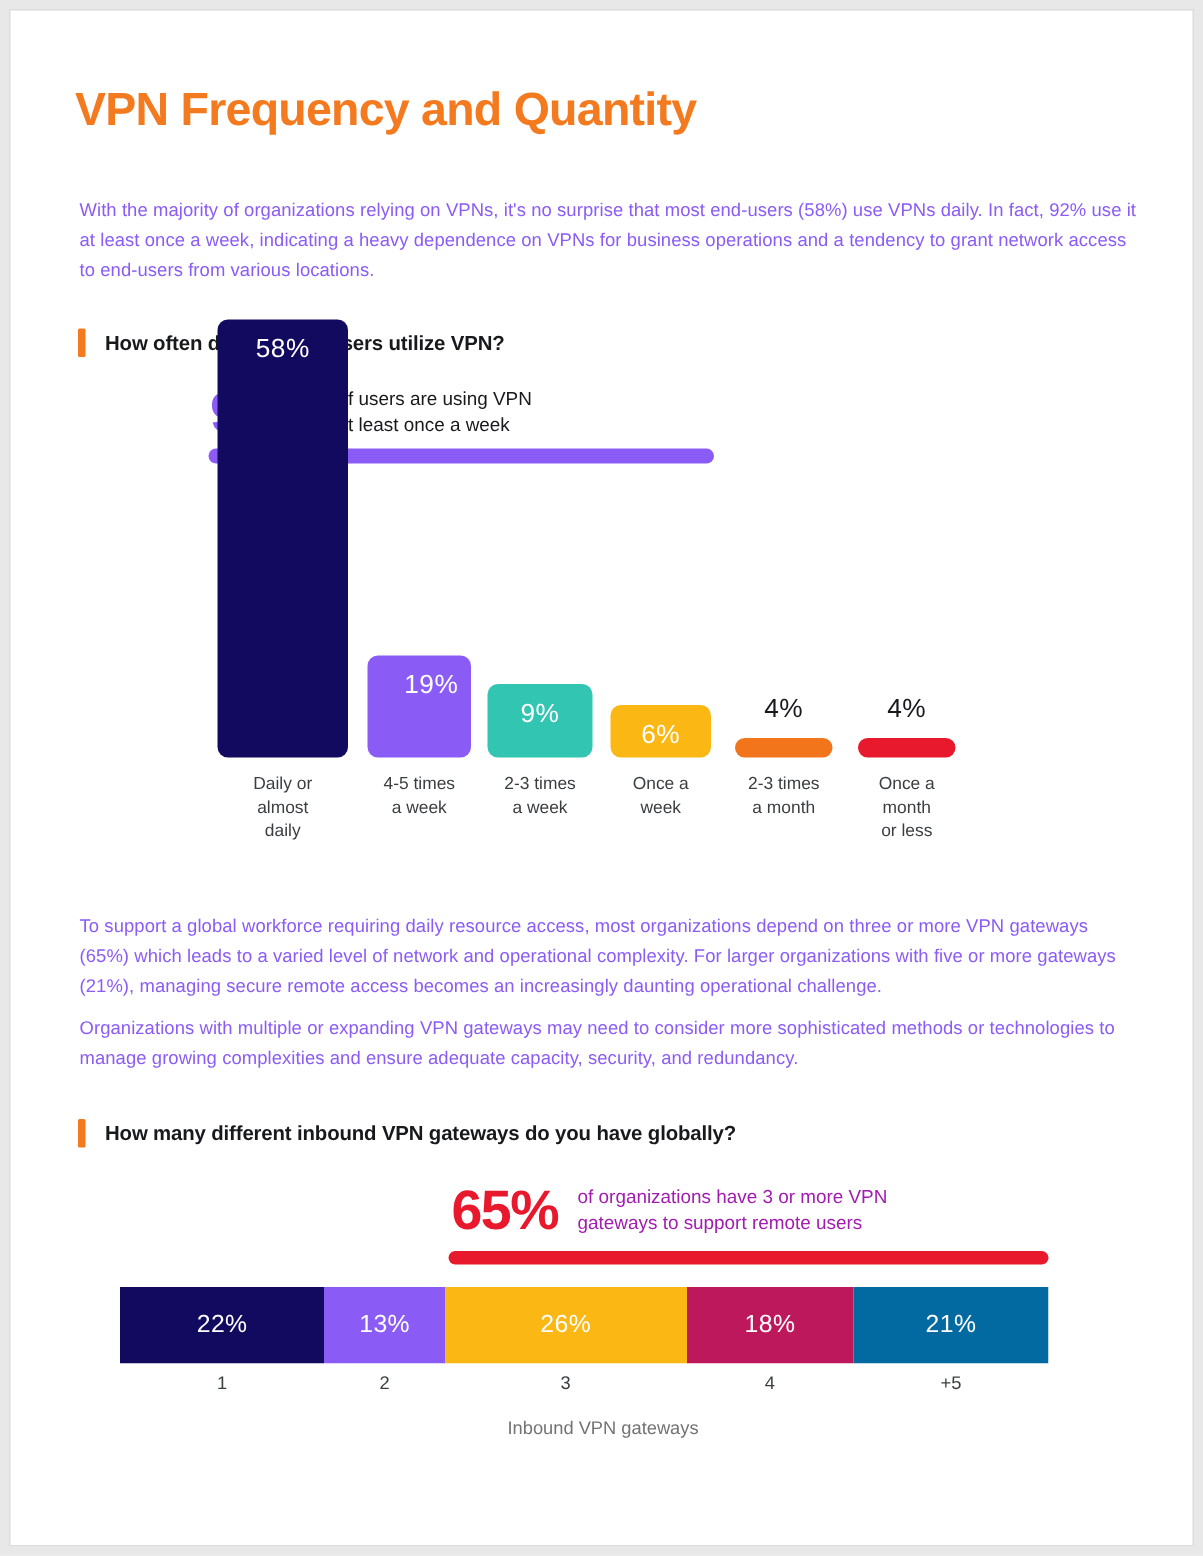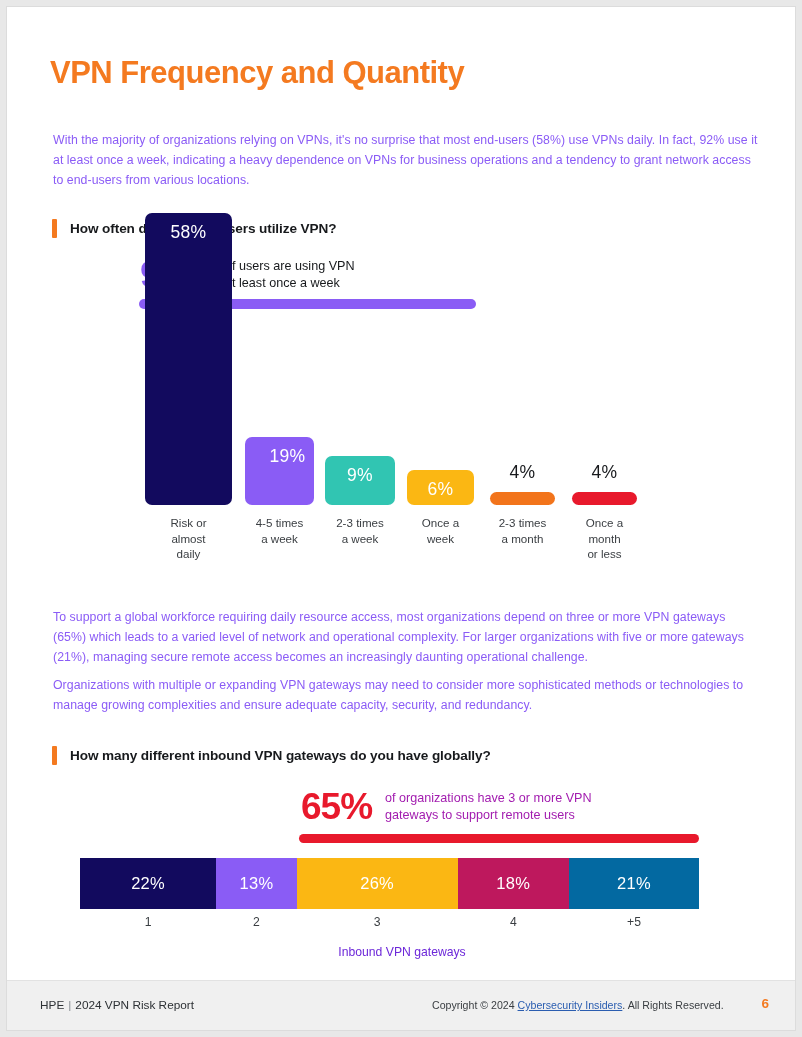--- a/index.html
+++ b/index.html
@@ -114,21 +114,21 @@
     display: flex; align-items: center; justify-content: center;
     color: #ffffff; font-size: 16.5px; letter-spacing: 0.3px;
   }
   #stacked-ticks {
     position: absolute; left: 73px; top: 908px; width: 619px;
     display: flex;
   }
   .tick { text-align: center; font-size: 12.2px; color: #3a3e42; }
   #axis-caption {
     position: absolute; left: 0; top: 938px; width: 790px;
-    text-align: center; font-size: 12.2px; color: #6d28d9;
+    text-align: center; font-size: 12.2px; color: #737373;
   }
 
   
   #footer {
     position: absolute; left: 0; bottom: 0;
     width: 790px; height: 50px;
     background: #f0f0f0;
     border-top: 1px solid #e2e2e2;
   }
   #footer-left {
@@ -163,21 +163,21 @@
   <div id="callout-1">
     <span class="big">92%</span><span class="desc"><span>of users are using VPN</span><br><span>at least once a week</span></span>
   </div>
   <div id="callout-line-1"></div>
 
   <div id="bars-1">
       <div class="bar-group" style="left: 138px; top: -2px; width: 87px; height: 500px;">
         <div class="bar" style="width: 87px; height: 292px; background: rgb(18, 10, 94);">
           <span class="val">58%</span>
         </div>
-        <div class="cat-label"><span>Risk or</span><br><span>almost</span><br><span>daily</span></div>
+        <div class="cat-label"><span>Daily or</span><br><span>almost</span><br><span>daily</span></div>
       </div>
       <div class="bar-group" style="left: 238px; top: -2px; width: 69px; height: 500px;">
         <div class="bar" style="width: 69px; height: 68px; background: rgb(138, 92, 245); padding-left: 16px;">
           <span class="val">19%</span>
         </div>
         <div class="cat-label"><span>4-5 times</span><br><span>a week</span></div>
       </div>
       <div class="bar-group" style="left: 318px; top: -2px; width: 70px; height: 500px;">
         <div class="bar" style="width: 70px; height: 49px; background: rgb(49, 197, 178);">
           <span class="val">9%</span>
@@ -234,23 +234,14 @@
     </div>
   <div id="stacked-ticks">
       <div class="tick" style="flex: 22 0 0px;">1</div>
       <div class="tick" style="flex: 13 0 0px;">2</div>
       <div class="tick" style="flex: 26 0 0px;">3</div>
       <div class="tick" style="flex: 18 0 0px;">4</div>
       <div class="tick" style="flex: 21 0 0px;">+5</div>
     </div>
   <div id="axis-caption">Inbound VPN gateways</div>
 
-  <div id="footer">
-    <div id="footer-left">
-      <span>HPE</span><span class="sep">|</span><span>2024 VPN Risk Report</span>
-    </div>
-    <div id="footer-center">
-      <span>Copyright © 2024 </span><a href="#">Cybersecurity Insiders</a><span>. All Rights Reserved.</span>
-    </div>
-    <div id="footer-page">6</div>
-  </div>
 
 </div>
 
 </body></html>

